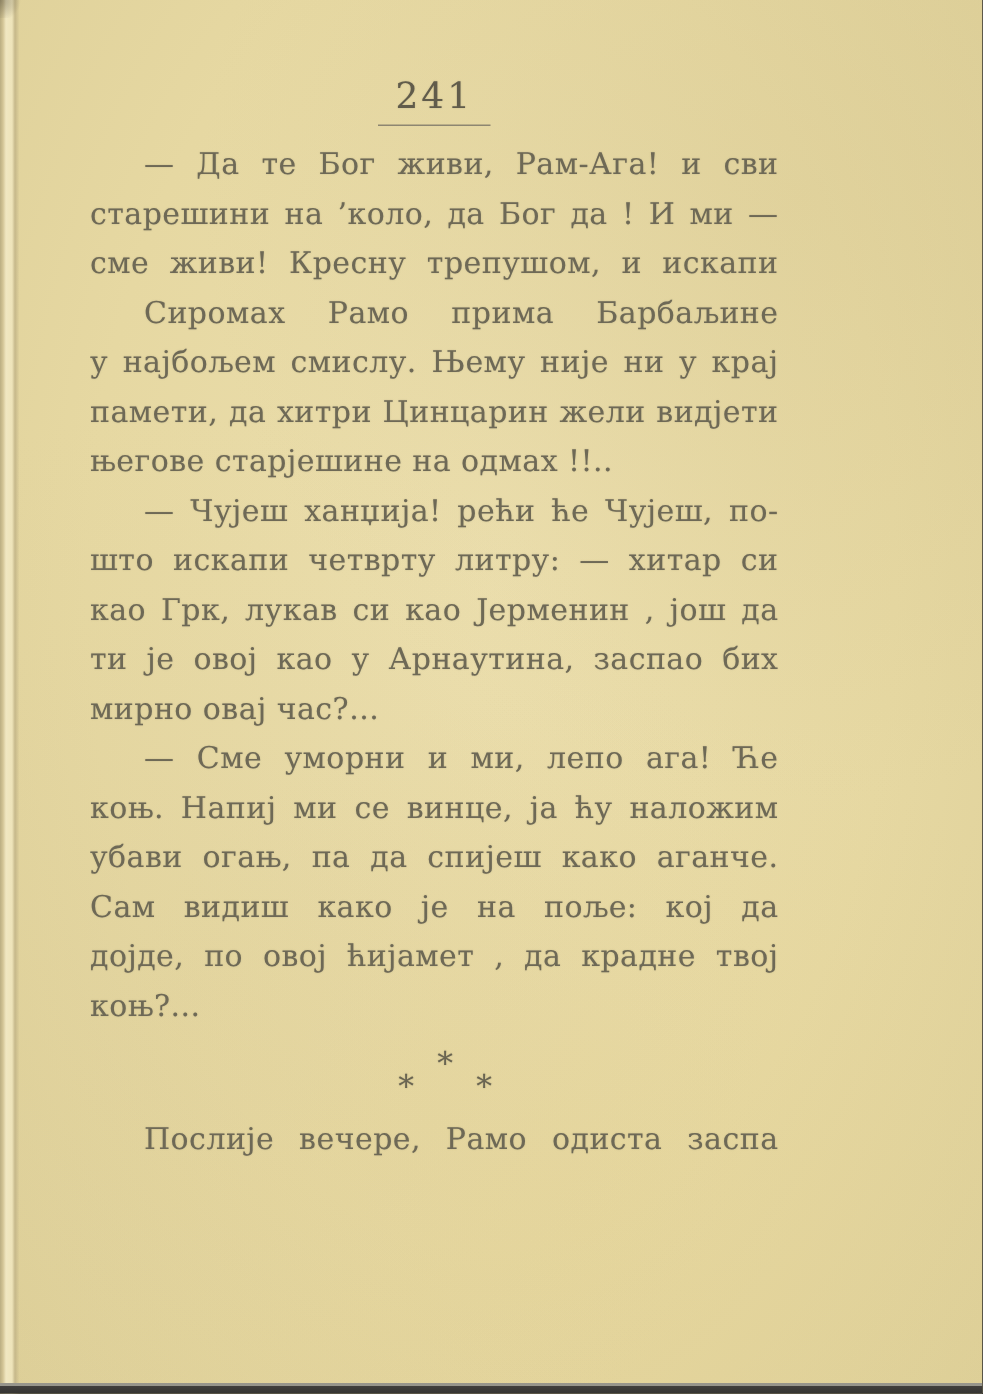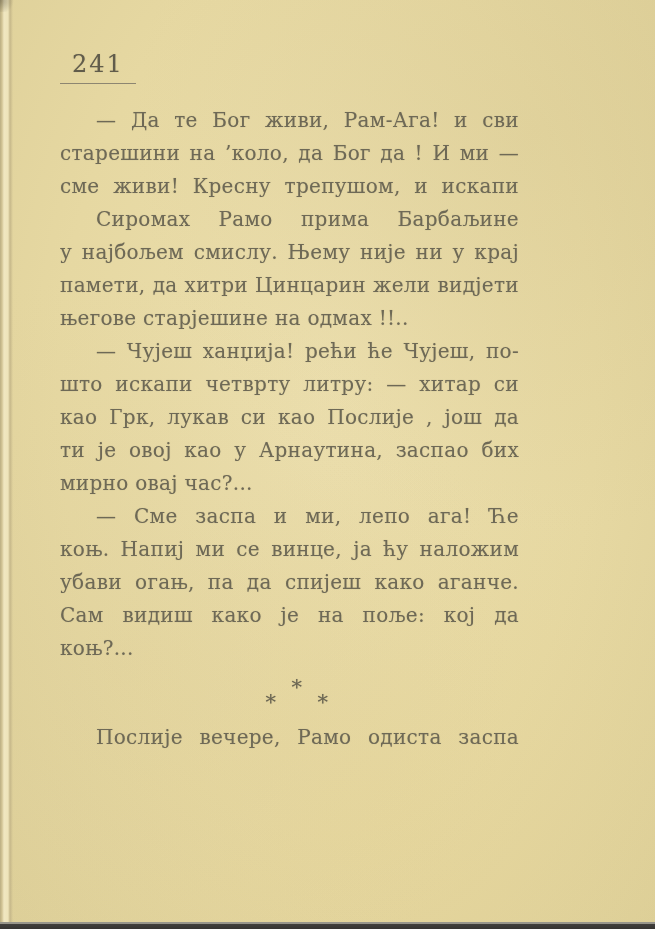--- a/index.html
+++ b/index.html
@@ -42,21 +42,22 @@
     width: 16px; height: 12px;
     background: radial-gradient(circle at 0 0, rgba(80,74,58,0.45), rgba(80,74,58,0) 70%);
   }
   .content {
     position: absolute;
     left: 60px;
     top: 50px;
     width: 459px;
   }
   .page-number-row {
-    margin-bottom: 20px;
+    text-align: center;
+    margin-bottom: 9px;
   }
   .page-number {
     display: inline-block;
     font-size: 24px;
     letter-spacing: 2px;
     color: #615c4b;
     padding: 0 12px 5px 12px;
     border-bottom: 1px solid #8d8671;
     text-shadow: 0 0 1px rgba(97,92,75,0.35);
   }
@@ -110,29 +111,30 @@
           </div>
           <div class="paragraph">
             <div class="line first">Сиромах Рамо прима Барбаљине жеље</div>
             <div class="line">у најбољем смислу. Њему није ни у крај</div>
             <div class="line">памети, да хитри Цинцарин жели видјети</div>
             <div class="line last">његове старјешине на одмах !!..</div>
           </div>
           <div class="paragraph">
             <div class="line first">— Чујеш ханџија! рећи ће Чујеш, по-</div>
             <div class="line">што искапи четврту литру: — хитар си</div>
-            <div class="line">као Грк, лукав си као Послије , још да</div>
+            <div class="line">као Грк, лукав си као Јерменин , још да</div>
             <div class="line">ти је овој као у Арнаутина, заспао бих</div>
             <div class="line last">мирно овај час?...</div>
           </div>
           <div class="paragraph">
-            <div class="line first">— Сме заспа и ми, лепо ага! Ће</div>
+            <div class="line first">— Сме уморни и ми, лепо ага! Ће</div>
             <div class="line">коњ. Напиј ми се винце, ја ћу наложим</div>
             <div class="line">убави огањ, па да спијеш како аганче.</div>
             <div class="line">Сам видиш како је на поље: кој да</div>
+            <div class="line">дојде, по овој ћијамет , да крадне твој</div>
             <div class="line last">коњ?...</div>
           </div>
         </div>
 
       <div class="separator">
         <span class="sep-top">*</span>
         <span class="sep-left">*</span>
         <span class="sep-right">*</span>
       </div>
 

